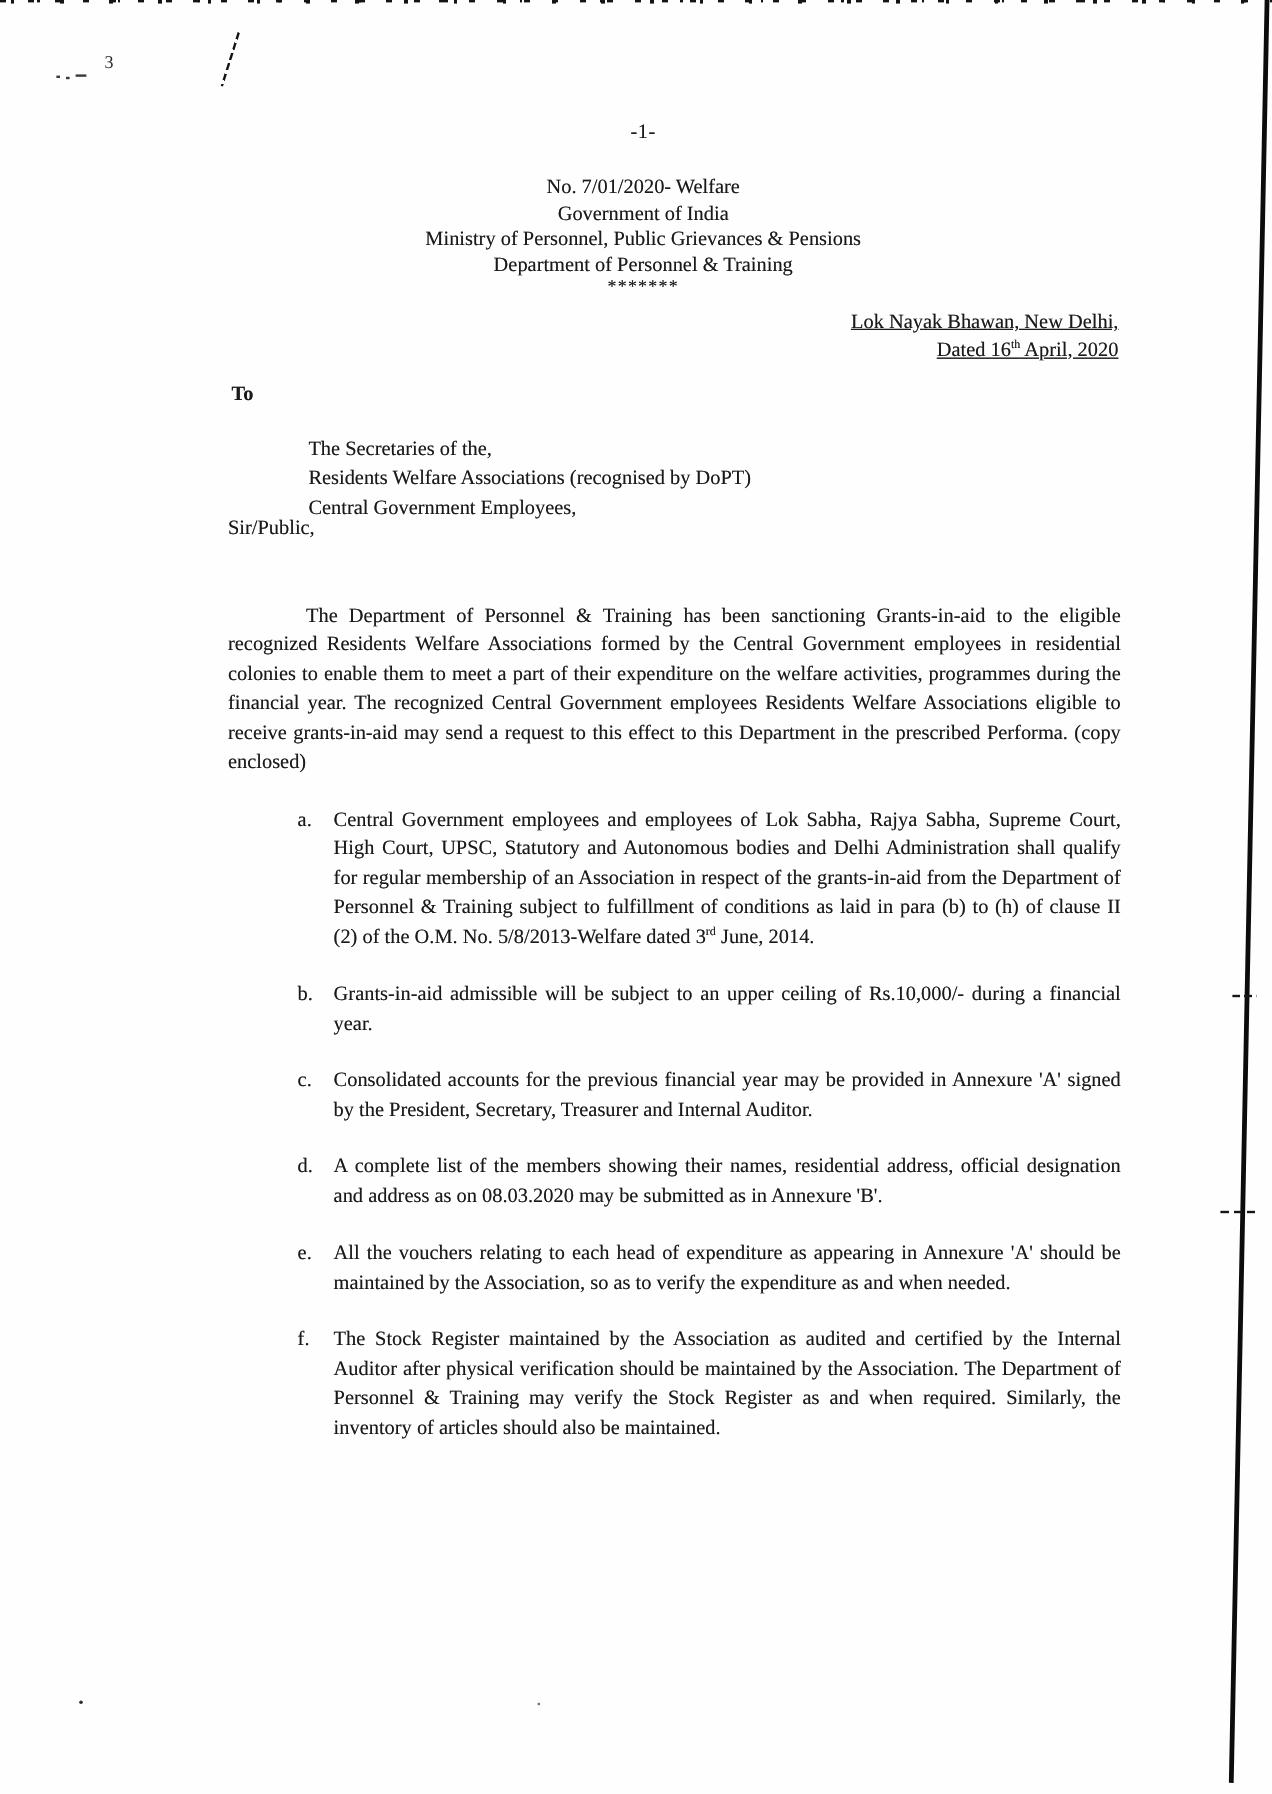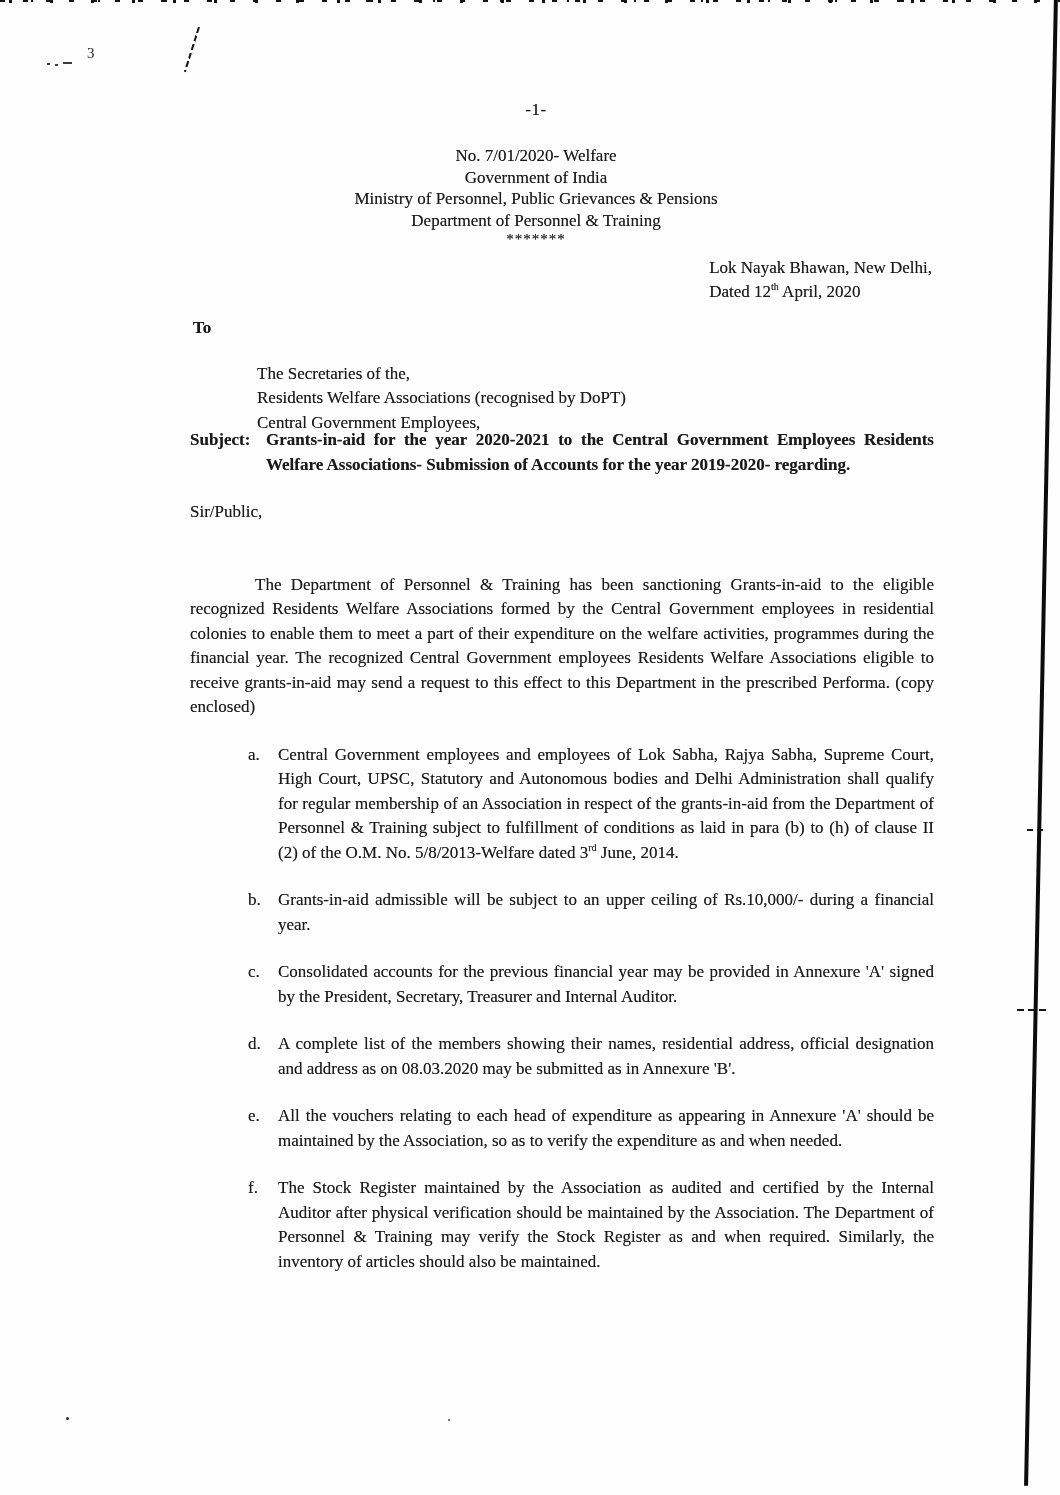--- a/index.html
+++ b/index.html
@@ -63,21 +63,21 @@
     position: absolute; top: 100px; left: 0; width: 1072px;
     text-align: center; letter-spacing: 0.5px;
   }
   .letterhead {
     position: absolute; top: 145px; left: 10px; width: 1052px;
     text-align: center; line-height: 21.6px;
   }
   .letterhead .stars { font-size: 15px; letter-spacing: 1px; line-height: 16px; }
   .dateline {
     position: absolute; top: 256px; right: 128px;
-    text-align: left; line-height: 23.5px;
+    text-align: right; line-height: 23.5px; text-decoration: underline;
   }
   sup { font-size: 10px; line-height: 0; margin-top: 16px; }
 
   .to-label { position: absolute; top: 318px; left: 193px; font-weight: bold; }
   .address  { position: absolute; top: 362px; left: 257px; line-height: 24.3px; }
 
   .main {
     position: absolute; top: 428px; left: 190px; width: 744px;
     line-height: 24.5px;
   }
@@ -129,36 +129,32 @@
   <div class="letterhead">
     <div>No. 7/01/2020- Welfare</div>
     <div>Government of India</div>
     <div>Ministry of Personnel, Public Grievances &amp; Pensions</div>
     <div>Department of Personnel &amp; Training</div>
     <div class="stars">*******</div>
   </div>
 
   <div class="dateline">
     <div>Lok Nayak Bhawan, New Delhi,</div>
-    <div><span>Dated 12</span><sup>th</sup><span> April, 2020</span></div>
+    <div><span>Dated 16</span><sup>th</sup><span> April, 2020</span></div>
   </div>
 
   <div class="to-label">To</div>
   <div class="address">
     <div>The Secretaries of the,</div>
     <div>Residents Welfare Associations (recognised by DoPT)</div>
     <div>Central Government Employees,</div>
   </div>
 
   <div class="main">
 
-    <div class="subject">
-      <span class="sub-label">Subject:</span>
-      <span>Grants-in-aid for the year 2020-2021 to the Central Government Employees Residents Welfare Associations- Submission of Accounts for the year 2019-2020- regarding.</span>
-    </div>
 
     <div class="salutation">Sir/Public,</div>
 
     <p class="para indent">The Department of Personnel &amp; Training has been sanctioning Grants-in-aid to the eligible recognized Residents Welfare Associations formed by the Central Government employees in residential colonies to enable them to meet a part of their expenditure on the welfare activities, programmes during the financial year. The recognized Central Government employees Residents Welfare Associations eligible to receive grants-in-aid may send a request to this effect to this Department in the prescribed Performa. (copy enclosed)</p>
 
 
     <div class="glist">
 
       <div class="gitem">
         <span class="glet">a.</span>

